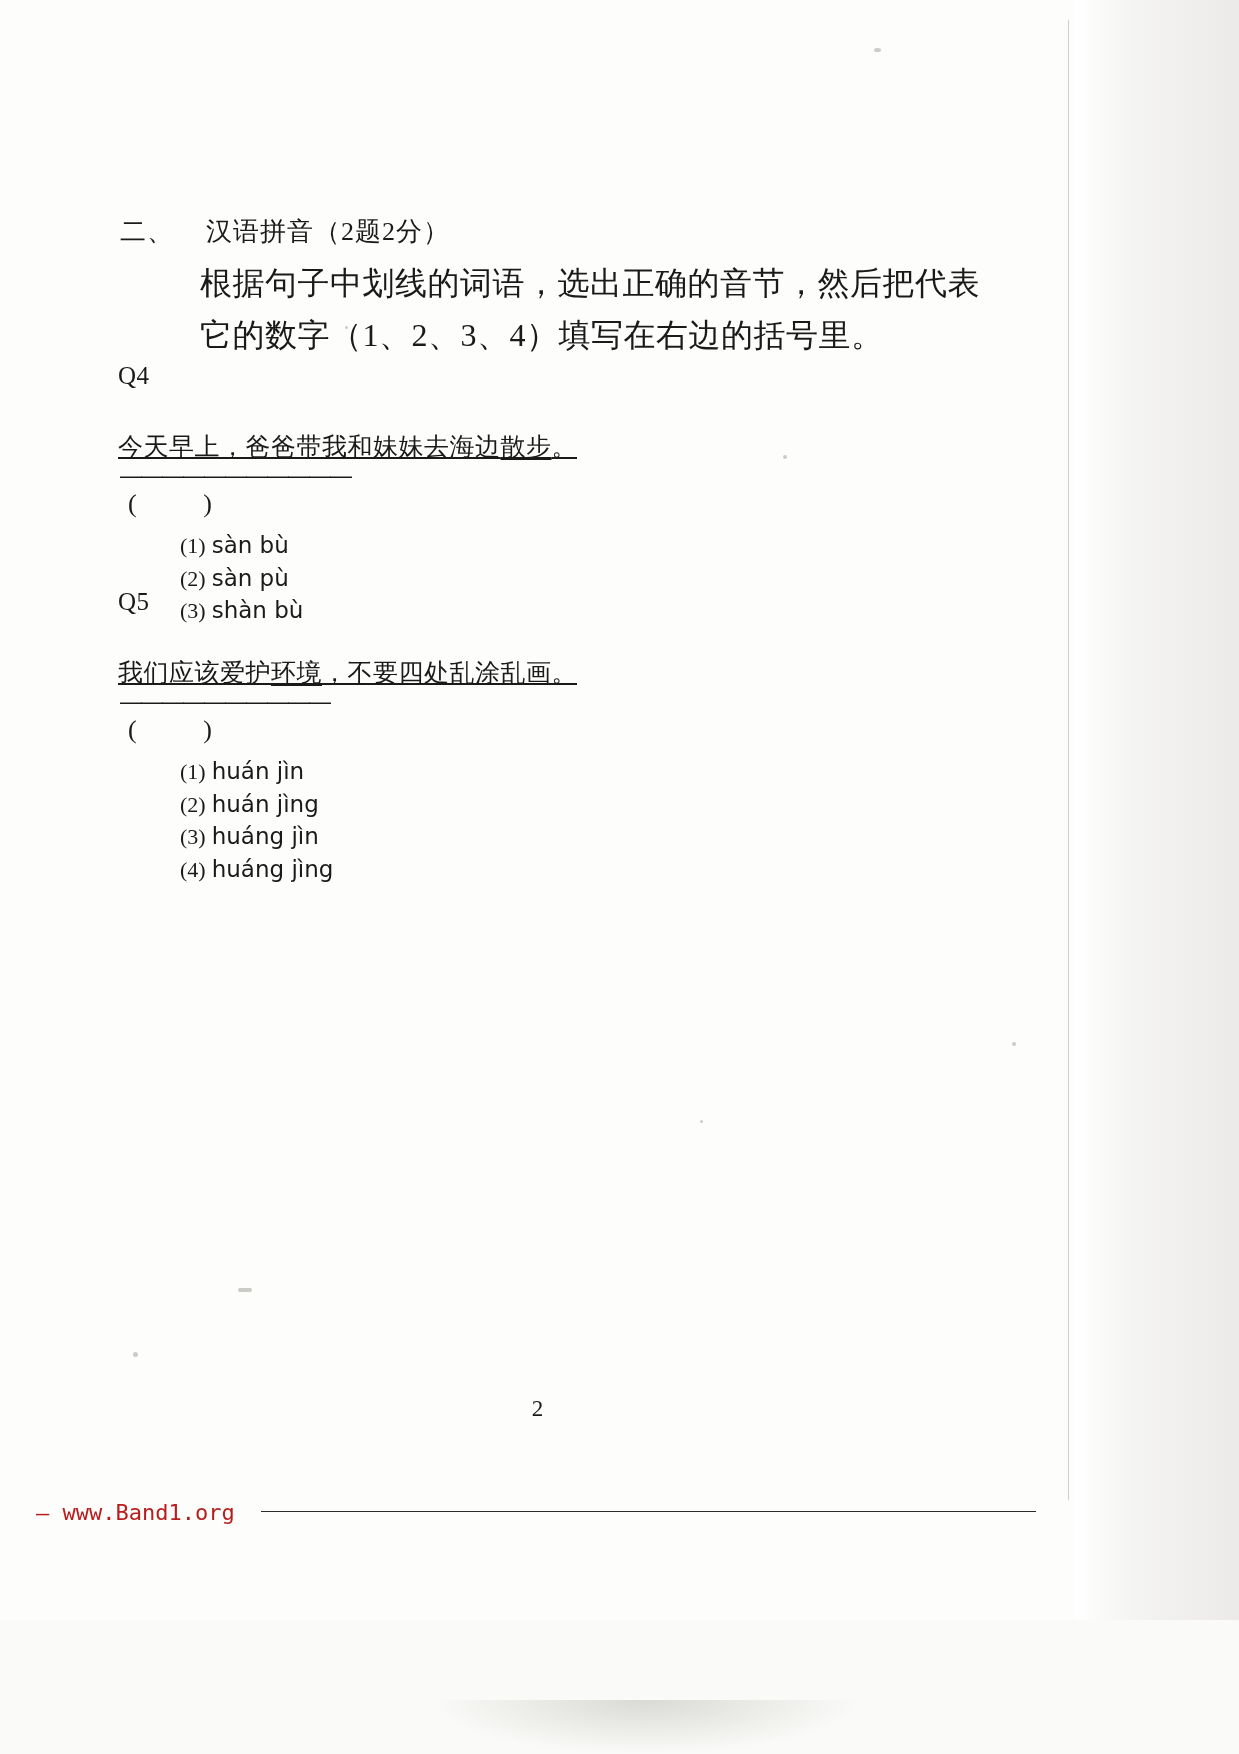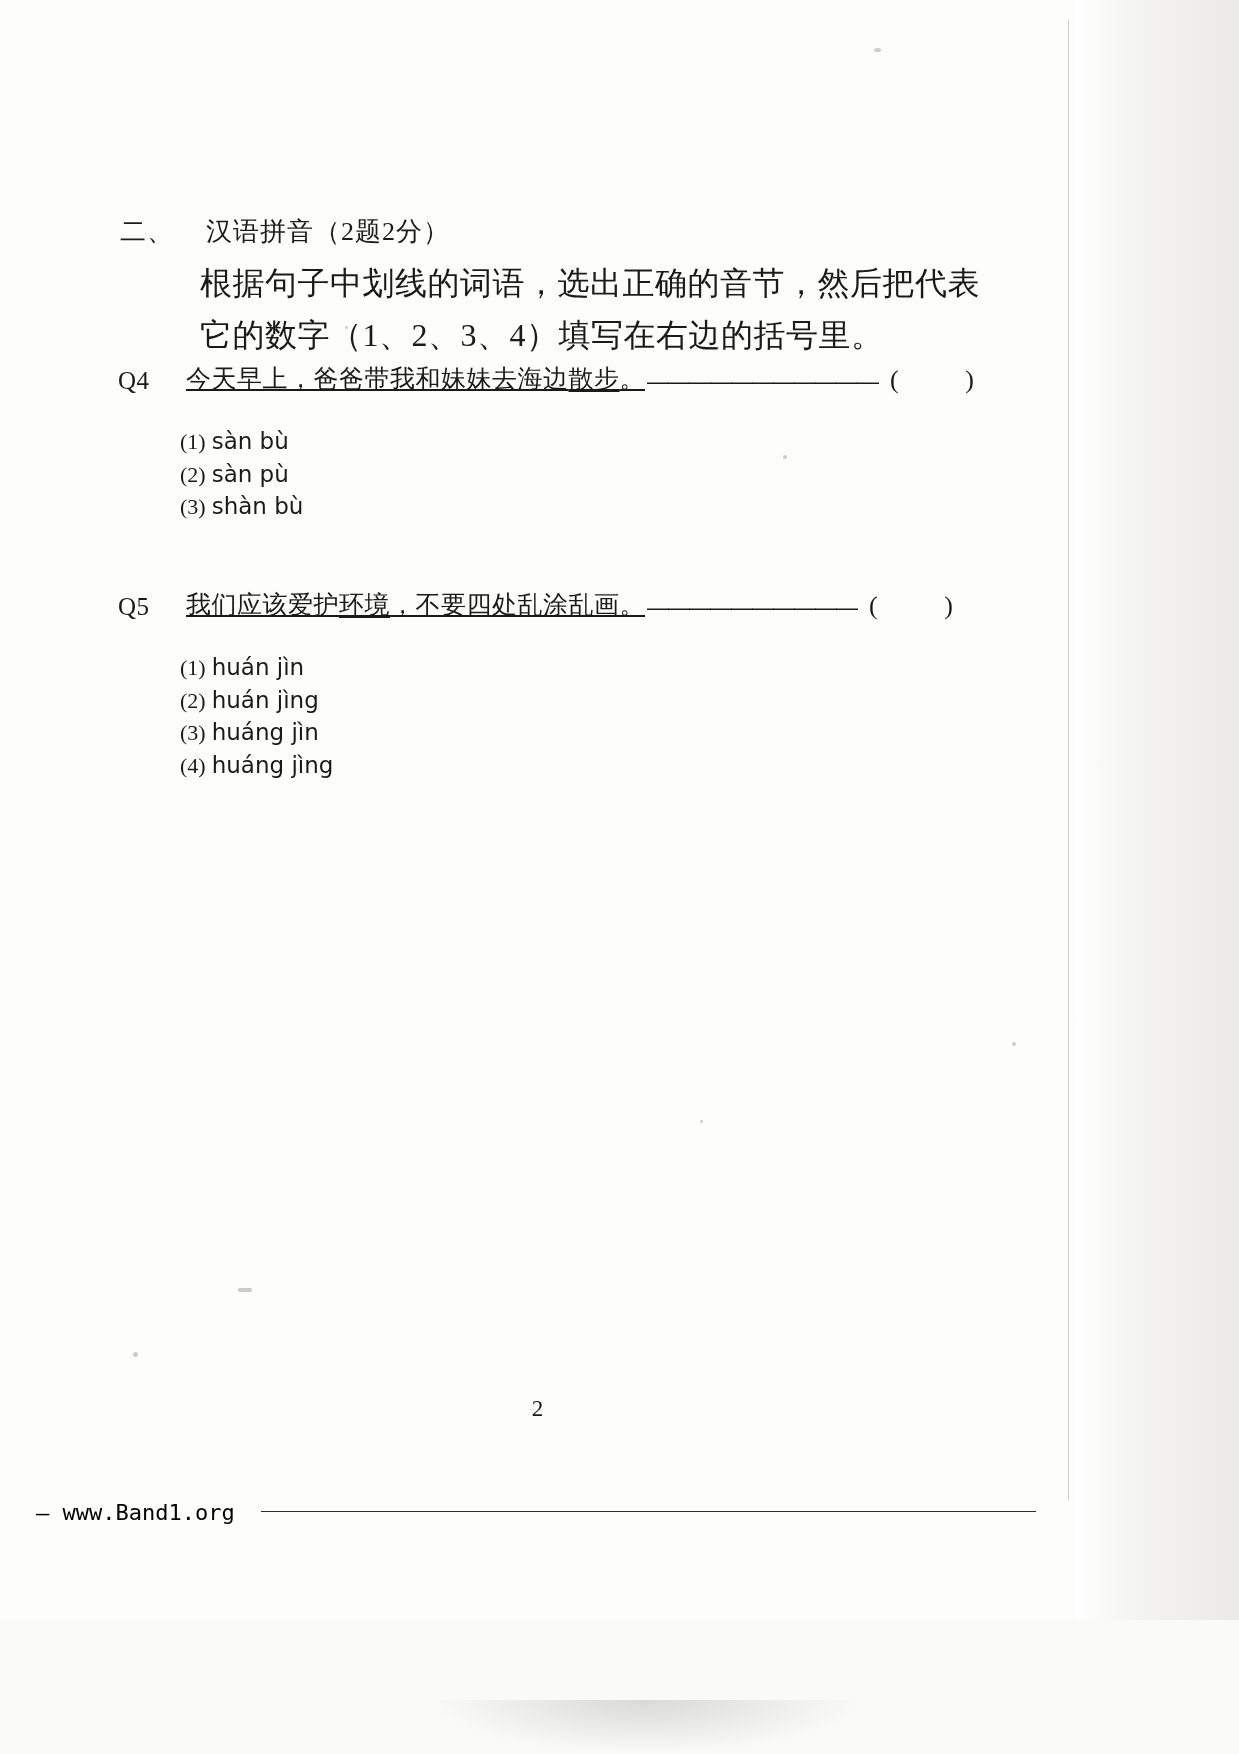--- a/index.html
+++ b/index.html
@@ -95,24 +95,25 @@
   }
 
   
   .question {
     position: absolute;
     left: 118px;
     width: 940px;
   }
   .q-stem-row {
     display: flex;
-    align-items: flex-end;
+    align-items: flex-start;
     font-size: 25px;
     letter-spacing: 0.5px;
     white-space: nowrap;
+    flex-direction: column;
   }
   .q-label {
     width: 68px;
     flex: 0 0 68px;
     font-family: "Liberation Serif", serif;
   }
   .q-text {
     font-family: "DejaVu Serif", serif;
     text-decoration: underline;
   }
@@ -126,21 +127,21 @@
     font-family: "Liberation Sans", sans-serif;
     font-size: 22px;
   }
   .q-bracket {
     margin-left: 10px;
     font-size: 26px;
     letter-spacing: 30px;
   }
 
   .q-options {
-    margin-top: 30px;
+    margin-top: 10px;
     margin-left: 62px;
     font-family: "DejaVu Sans", sans-serif;
     font-size: 23px;
     line-height: 1.42;
   }
   .q-option {
     white-space: nowrap;
   }
   .opt-num {
     font-family: "Liberation Serif", serif;
@@ -162,21 +163,21 @@
   
   .footer {
     position: absolute;
     left: 36px;
     top: 1500px;
     width: 1000px;
     display: flex;
     align-items: center;
     font-family: "DejaVu Sans Mono", monospace;
     font-size: 22px;
-    color: #000000;
+    color: #b91c1c;
   }
   .footer-dash {
     margin-right: 6px;
   }
   .footer-rule {
     flex: 1;
     height: 1px;
     background: #2b2b2b;
     margin-left: 20px;
     margin-bottom: 2px;

